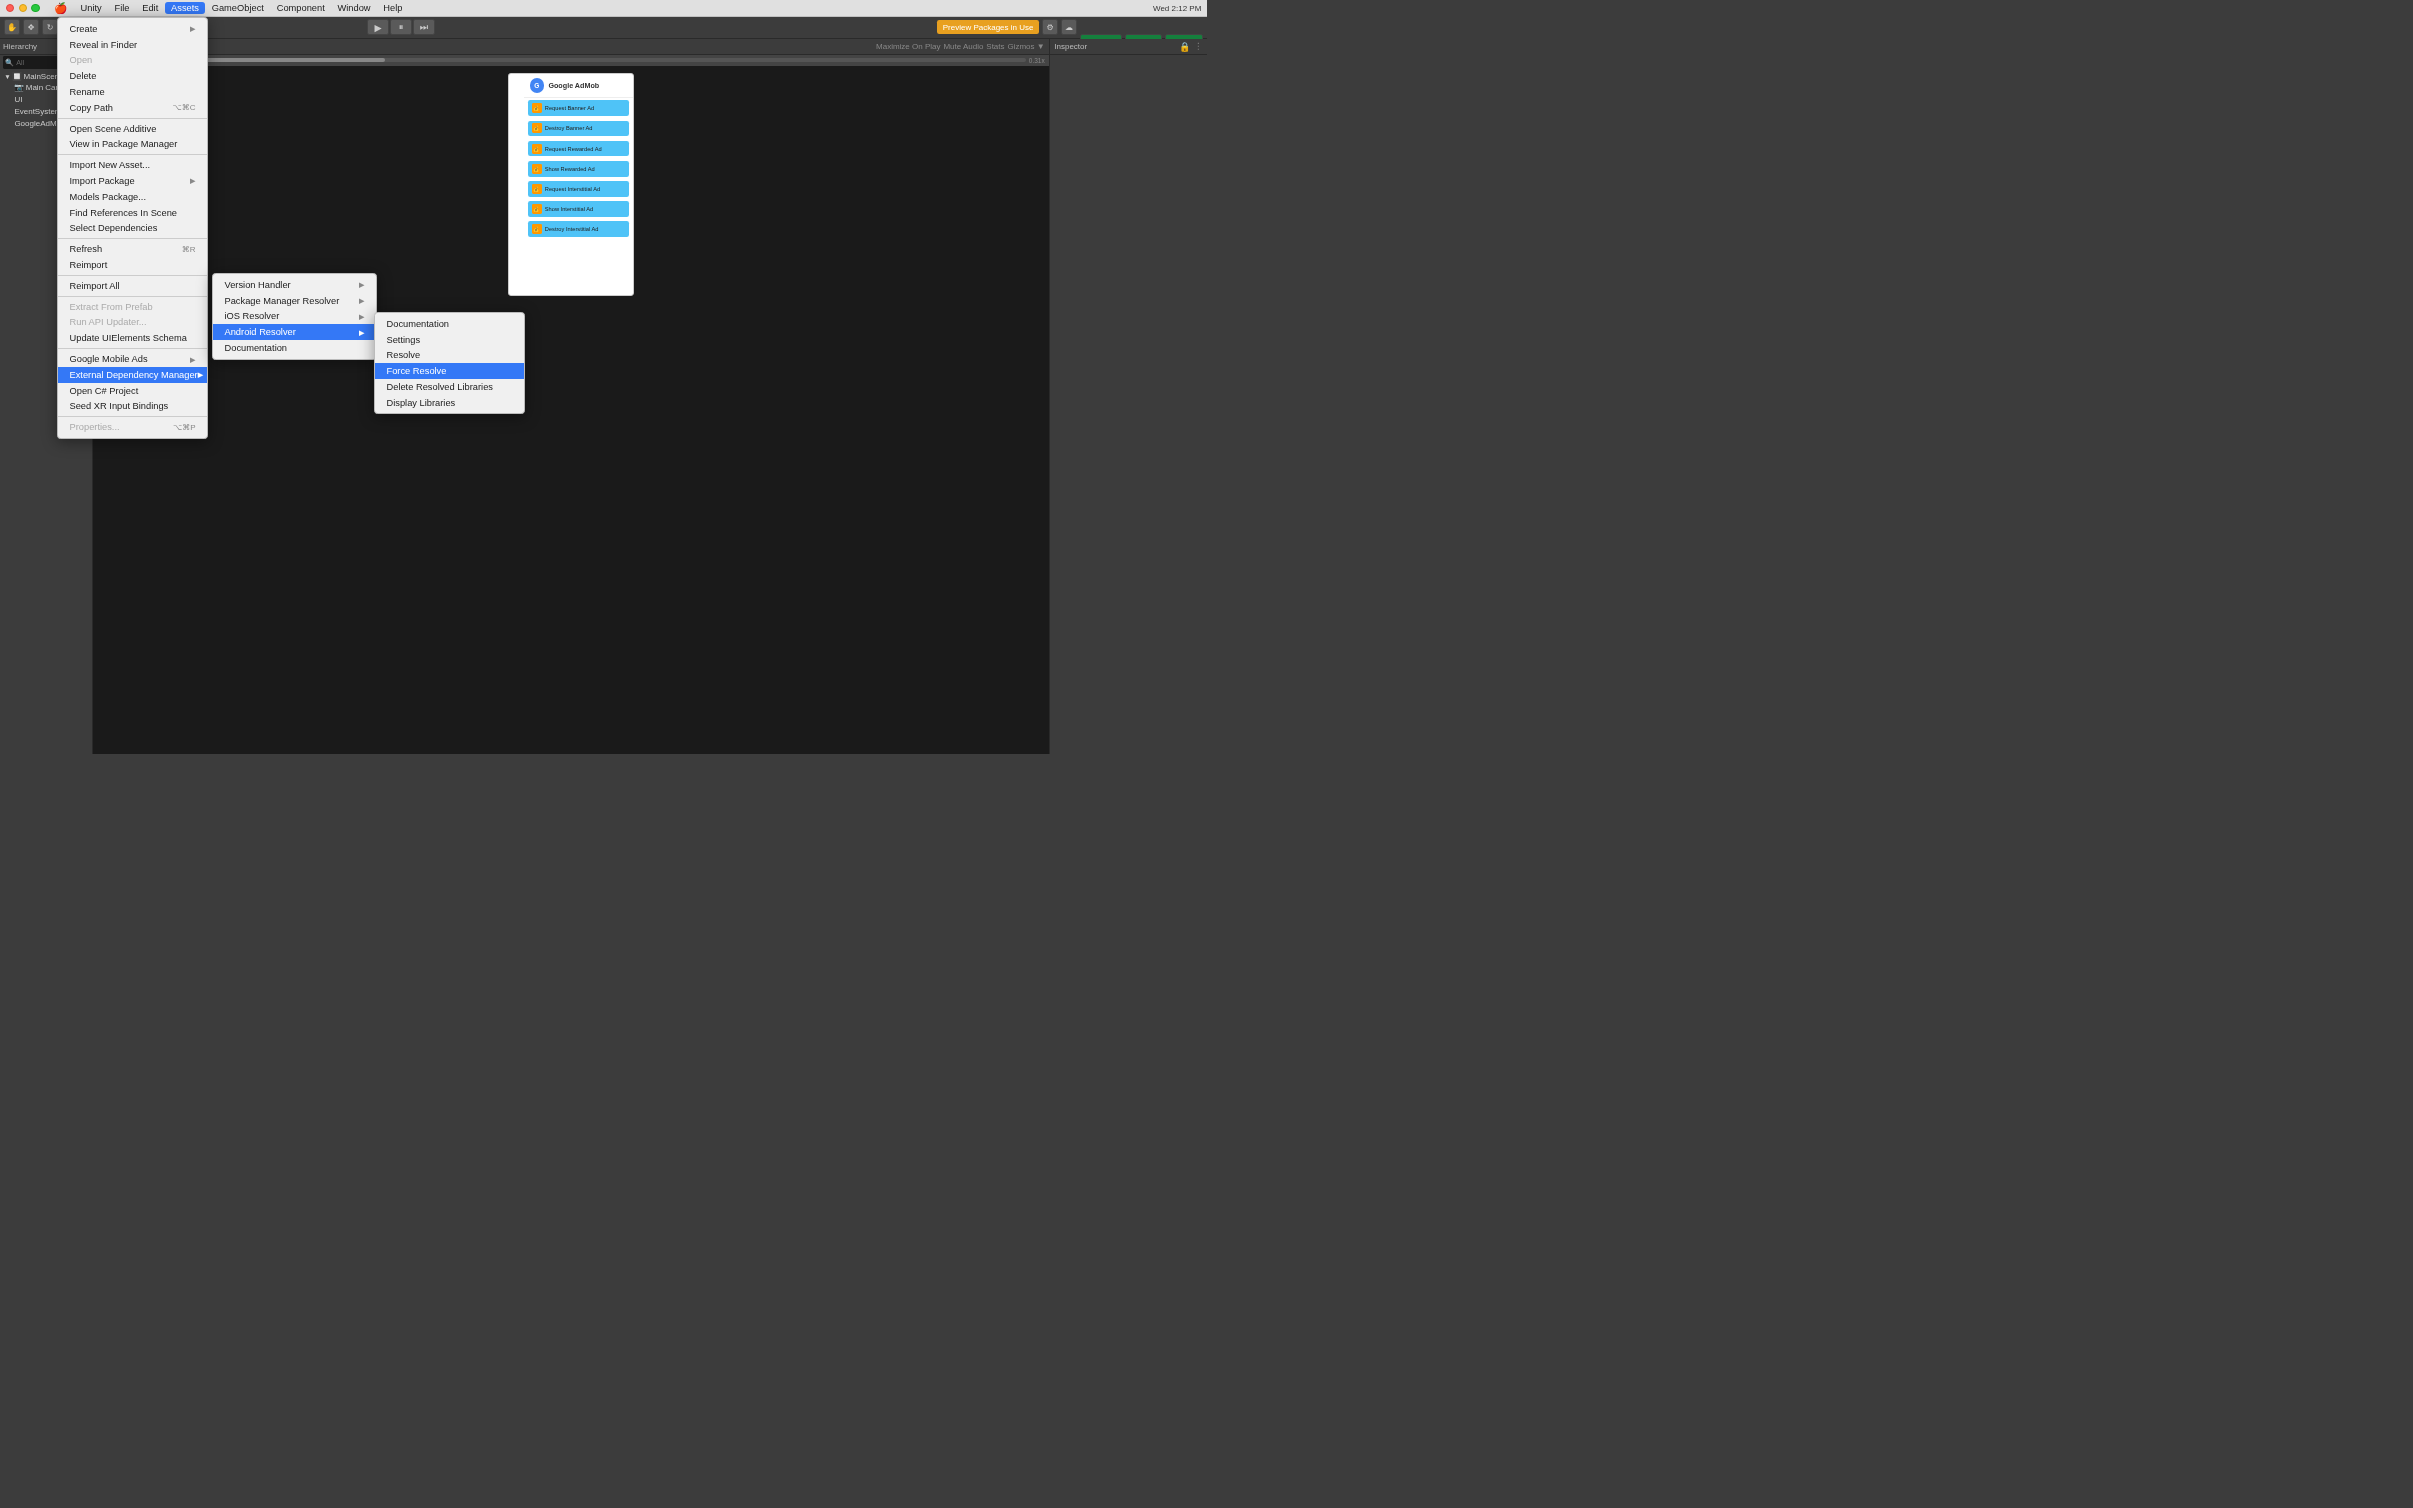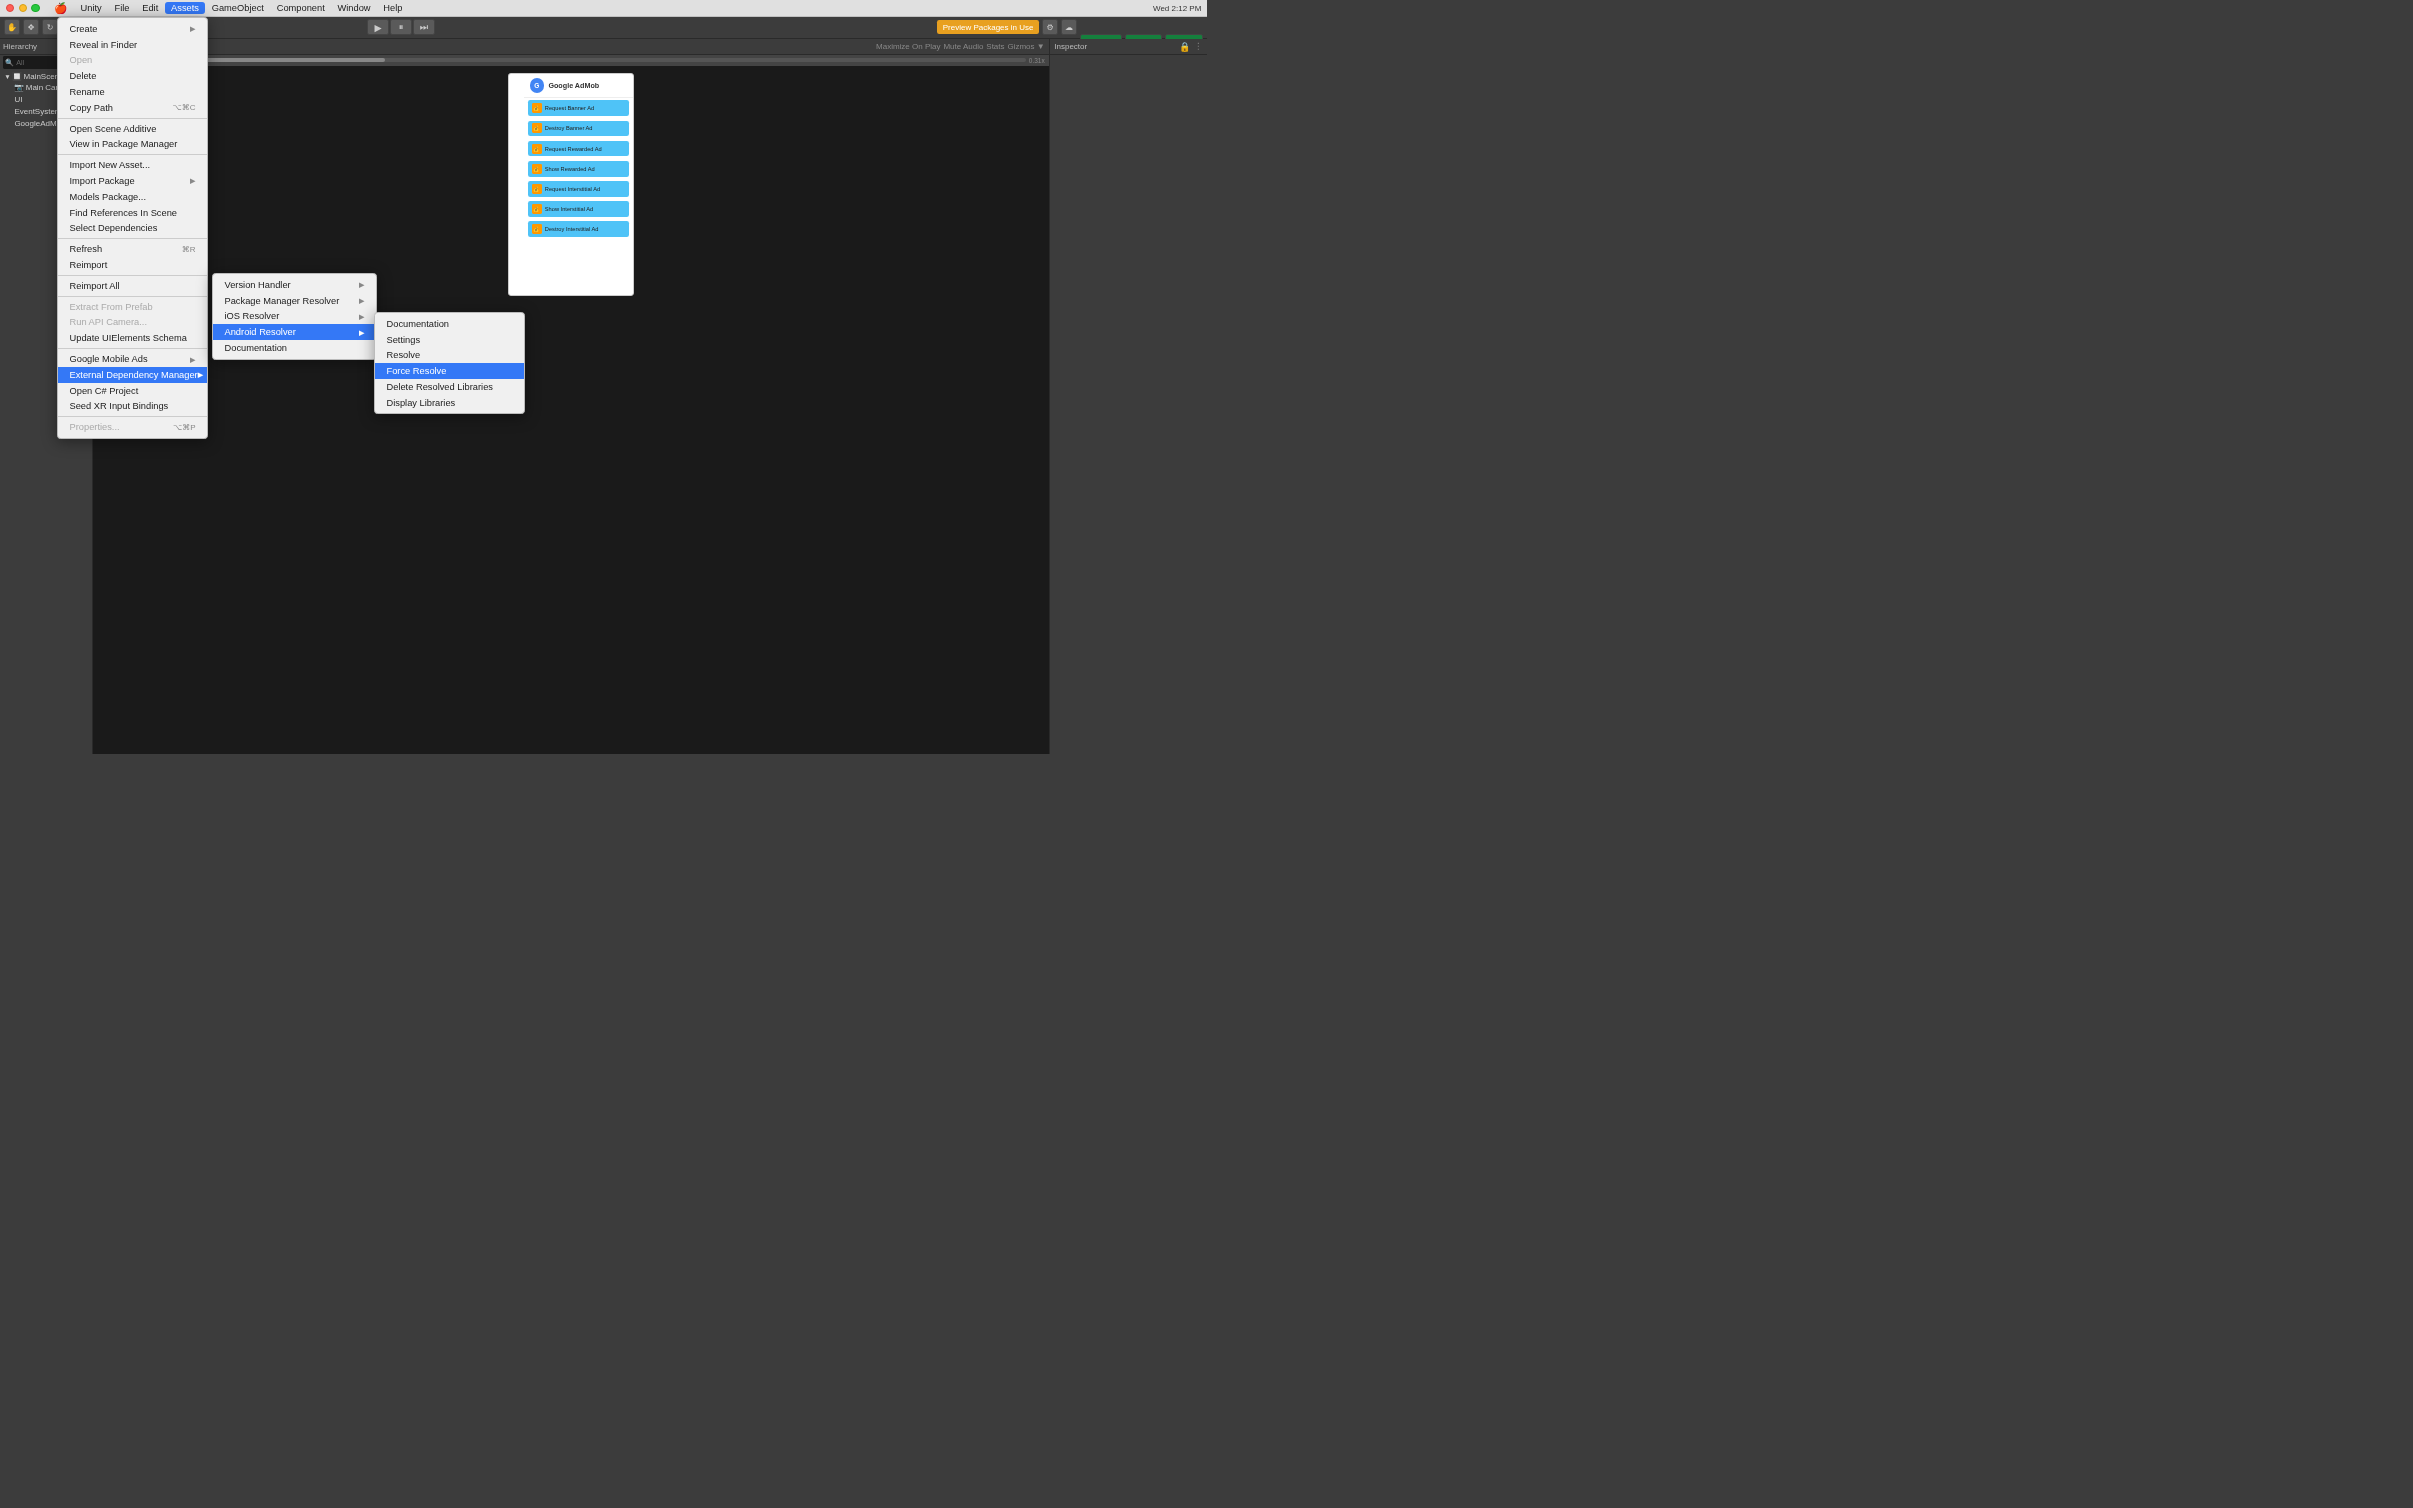--- a/index.html
+++ b/index.html
@@ -432,21 +432,21 @@
     </div>
     <div class="ctx-separator"></div>
     <div class="ctx-item">
       <span>Reimport All</span>
     </div>
     <div class="ctx-separator"></div>
     <div class="ctx-item disabled">
       <span>Extract From Prefab</span>
     </div>
     <div class="ctx-item disabled">
-      <span>Run API Camera...</span>
+      <span>Run API Updater...</span>
     </div>
     <div class="ctx-item">
       <span>Update UIElements Schema</span>
     </div>
     <div class="ctx-separator"></div>
     <div class="ctx-item">
       <span>Google Mobile Ads</span>
       <span class="ctx-arrow">▶</span>
     </div>
     <div class="ctx-item highlighted">

